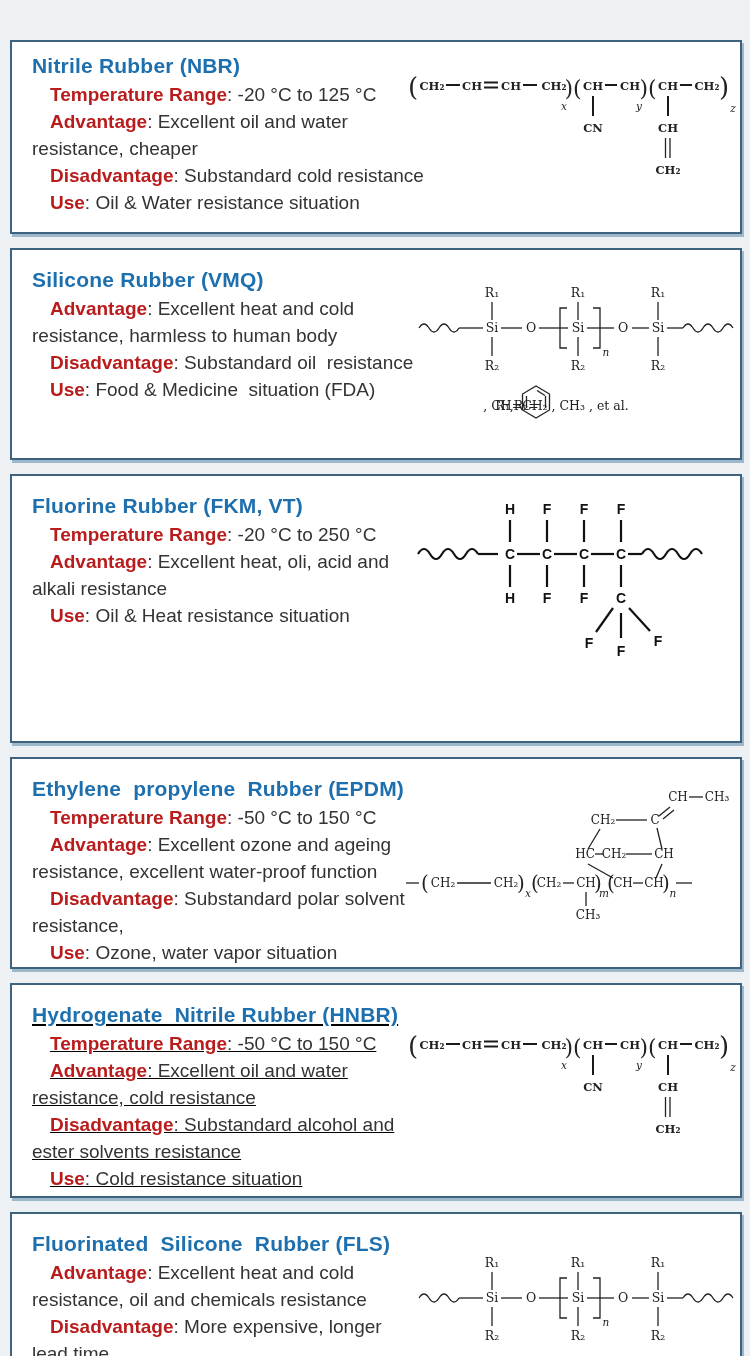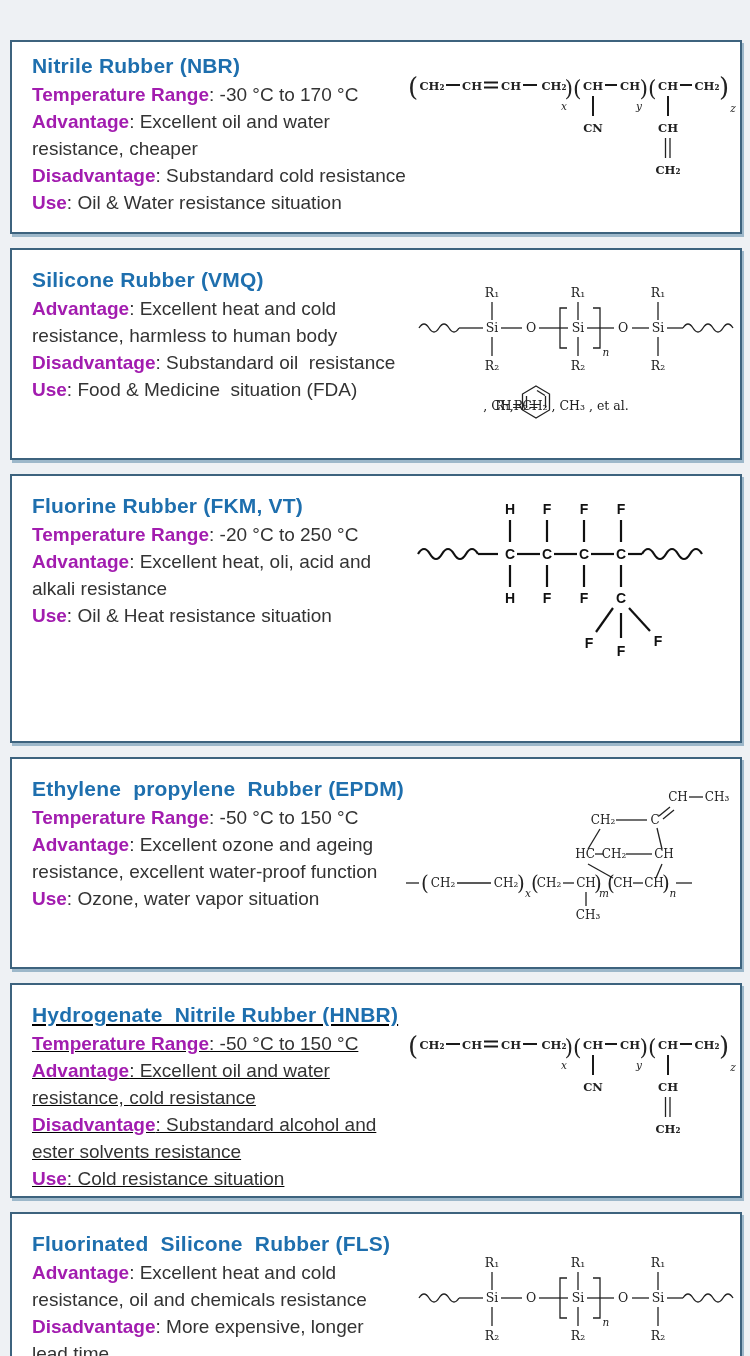--- a/index.html
+++ b/index.html
@@ -23,21 +23,21 @@
   .h1{height:194px;} .h2{height:212px;} .h3{height:269px;}
   .h4{height:212px;} .h5{height:215px;text-decoration:underline;} .h6{height:176px;}
   .title{
     margin:6px 0 3px 0;
     font-size:21px;font-weight:bold;color:#1e6fae;
     white-space:pre-wrap;letter-spacing:0.2px;
   }
   .h2 .title,.h3 .title,.h4 .title,.h5 .title,.h6 .title{margin-top:12px;}
   .rows{width:432px;}
   .row{margin:0;font-size:19px;line-height:27px;color:#333;}
-  .lbl{font-weight:bold;color:#a21caf;}
+  .lbl{font-weight:bold;color:#b91c1c;margin-left:18px;}
   .val{white-space:pre-wrap;}
   .fig{position:absolute;}
   .fig1{left:392px;top:30px;}
   .fig2{left:403px;top:32px;}
   .fig3{left:402px;top:20px;}
   .fig4{left:390px;top:24px;}
   .fig5{left:392px;top:46px;}
   .fig6{left:403px;top:38px;}
   svg{display:block;}
   svg text{text-anchor:middle;fill:#222;}
@@ -52,21 +52,21 @@
   .lk{stroke:#111;stroke-width:2.2;fill:none;}
 </style>
 </head>
 <body>
 
 <div class="page">
 
   <section class="panel h1">
     <h2 class="title">Nitrile Rubber (NBR)</h2>
     <div class="rows">
-      <p class="row"><span class="lbl">Temperature Range</span><span class="val">: -30 °C to 170 °C</span></p>
+      <p class="row"><span class="lbl">Temperature Range</span><span class="val">: -20 °C to 125 °C</span></p>
       <p class="row"><span class="lbl">Advantage</span><span class="val">: Excellent oil and water
 resistance, cheaper</span></p>
       <p class="row"><span class="lbl">Disadvantage</span><span class="val">: Substandard cold resistance</span></p>
       <p class="row"><span class="lbl">Use</span><span class="val">: Oil &amp; Water resistance situation</span></p>
     </div>
     <div class="fig fig1">
       <svg width="335" height="115" viewBox="0 0 335 115">
         <g>
           <line class="lb" x1="42" y1="13" x2="56" y2="13"></line>
           <line class="lb" x1="80" y1="10.5" x2="94" y2="10.5"></line>
@@ -201,20 +201,22 @@
       </svg>
     </div>
   </section>
 
   <section class="panel h4">
     <h2 class="title">Ethylene  propylene  Rubber (EPDM)</h2>
     <div class="rows">
       <p class="row"><span class="lbl">Temperature Range</span><span class="val">: -50 °C to 150 °C</span></p>
       <p class="row"><span class="lbl">Advantage</span><span class="val">: Excellent ozone and ageing
 resistance, excellent water-proof function</span></p>
+      <p class="row"><span class="lbl">Disadvantage</span><span class="val">: Substandard polar solvent
+resistance,</span></p>
       <p class="row"><span class="lbl">Use</span><span class="val">: Ozone, water vapor situation</span></p>
     </div>
     <div class="fig fig4">
       <svg width="340" height="145" viewBox="0 0 340 145">
         <g>
           <line class="ln" x1="4" y1="100" x2="17" y2="100"></line>
           <line class="ln" x1="55" y1="100" x2="89" y2="100"></line>
           <line class="ln" x1="161" y1="100" x2="172" y2="100"></line>
           <line class="ln" x1="231" y1="100" x2="241" y2="100"></line>
           <line class="ln" x1="274" y1="100" x2="290" y2="100"></line>

